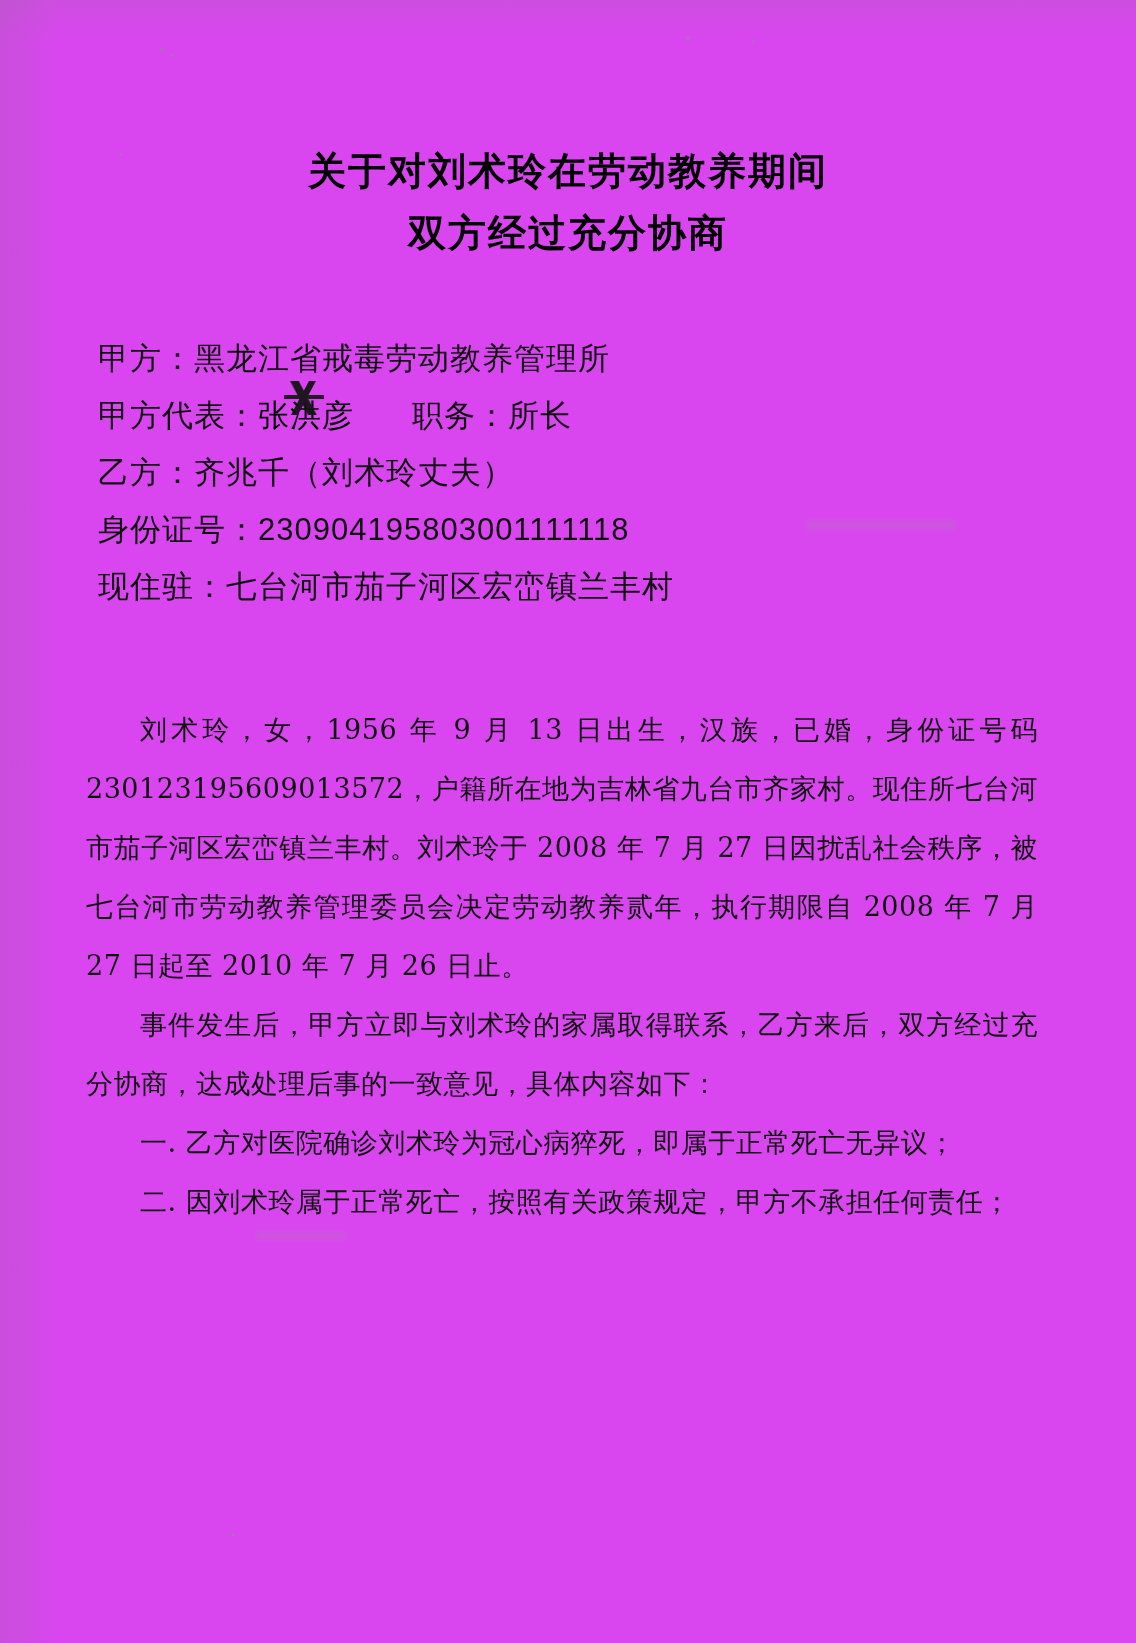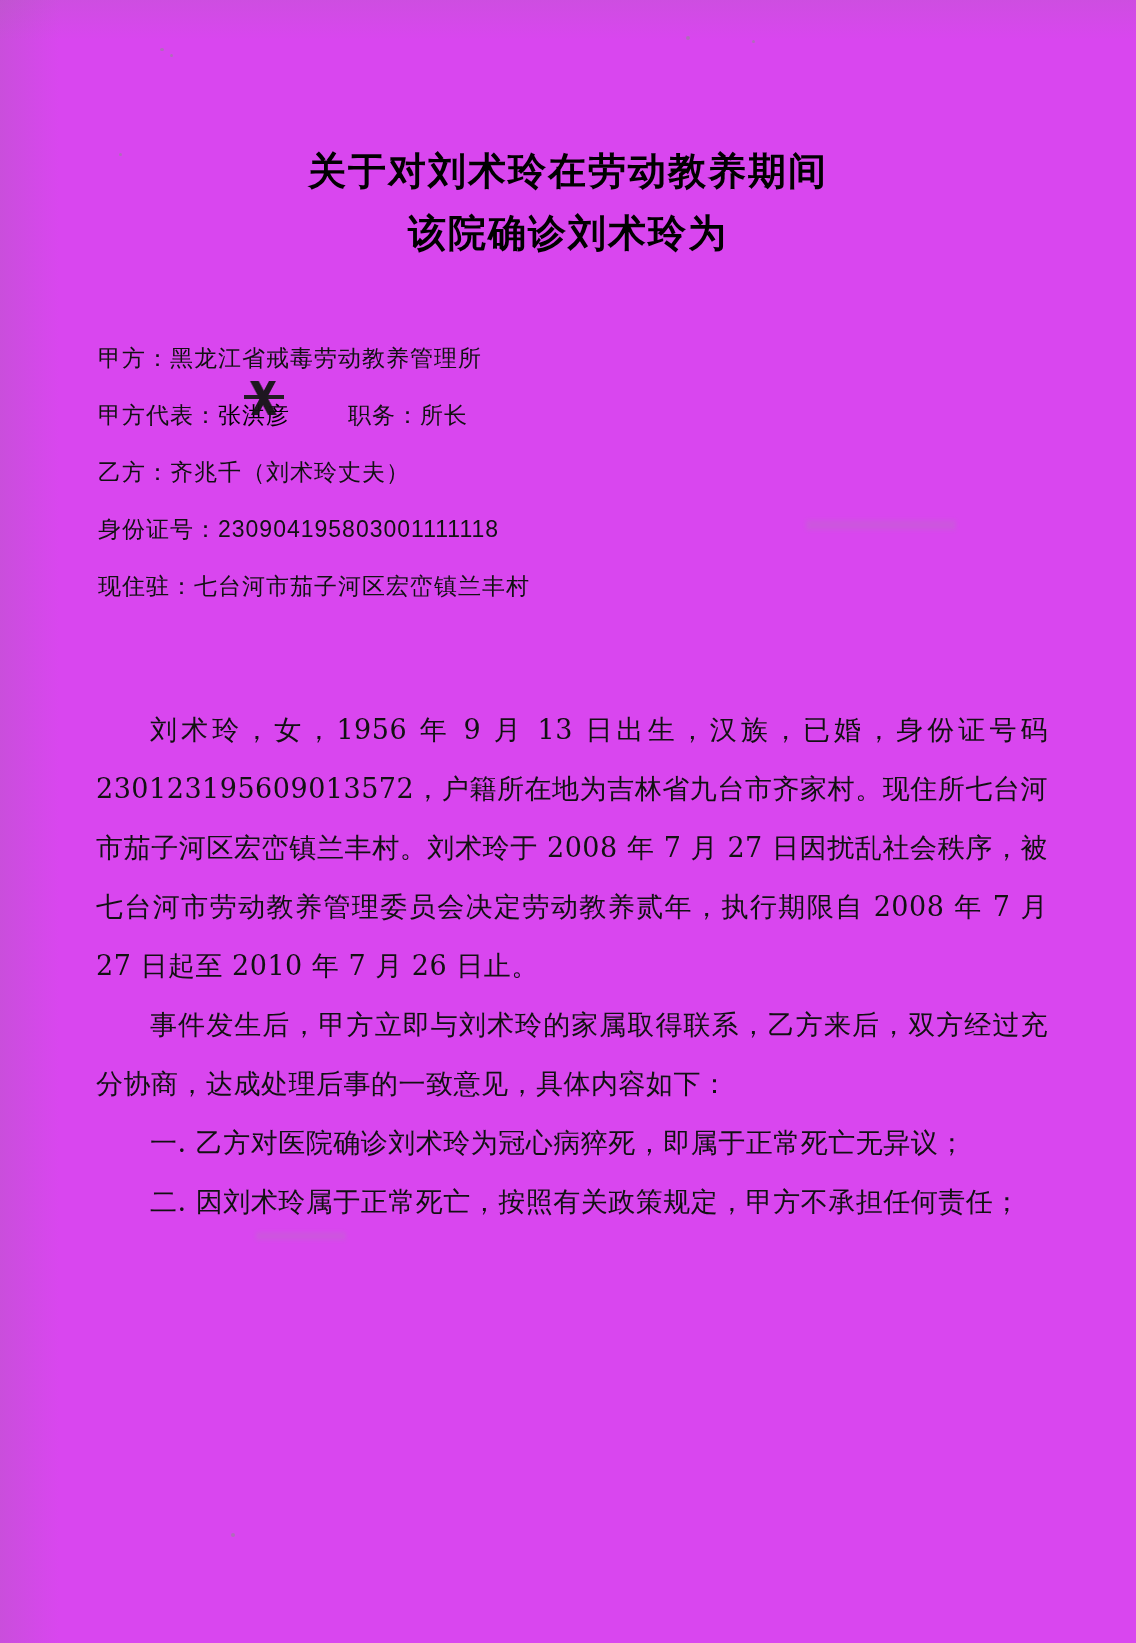--- a/index.html
+++ b/index.html
@@ -45,21 +45,21 @@
     letter-spacing: 2px;
     color: #000;
   }
   .doc-title .line2 { display: block; }
 
   .party-block {
     position: absolute;
     left: 98px;
     top: 330px;
     width: 950px;
-    font-size: 23px;
+    font-size: 31px;
     line-height: 57px;
     letter-spacing: 1px;
   }
   .party-row { white-space: nowrap; }
   .party-row .gap { display: inline-block; width: 58px; }
   .sig-stamp {
     display: inline-block;
     position: relative;
     color: #000;
     font-family: Liberation Serif, serif;
@@ -73,21 +73,21 @@
     background:
       linear-gradient(118deg, transparent 42%, #151515 44%, #151515 54%, transparent 56%),
       linear-gradient(62deg, transparent 40%, #151515 43%, #151515 55%, transparent 58%),
       linear-gradient(0deg, transparent 46%, #1a1a1a 48%, #1a1a1a 58%, transparent 60%);
     opacity: .95;
     pointer-events: none;
   }
 
   .body-block {
     position: absolute;
-    left: 96px;
+    left: 86px;
     top: 700px;
     width: 952px;
     font-size: 27px;
     line-height: 59px;
     letter-spacing: .5px;
     text-align: justify;
   }
   .body-block p {
     margin: 0;
     text-indent: 2em;
@@ -119,21 +119,21 @@
   <div class="speck" style="left:170px;top:54px;width:3px;height:3px;"></div>
   <div class="speck" style="left:686px;top:36px;width:4px;height:4px;"></div>
   <div class="speck" style="left:752px;top:40px;width:3px;height:3px;"></div>
   <div class="speck" style="left:119px;top:153px;width:3px;height:3px;"></div>
   <div class="speck" style="left:231px;top:1533px;width:4px;height:4px;"></div>
   <div class="smudge" style="left:806px;top:520px;width:150px;height:10px;"></div>
   <div class="smudge" style="left:256px;top:1232px;width:90px;height:8px;"></div>
 
   <div class="doc-title">
     <span>关于对刘术玲在劳动教养期间</span>
-    <span class="line2">该院确诊刘术玲为</span>
+    <span class="line2">双方经过充分协商</span>
   </div>
 
   <div class="party-block">
     <div class="party-row">
       <span>甲方：</span><span>黑龙江省戒毒劳动教养管理所</span>
     </div>
     <div class="party-row">
       <span>甲方代表：</span><span class="sig-stamp"><span>张洪彦</span><span class="scribble"></span></span><span class="gap"></span><span>职务：</span><span>所长</span>
     </div>
     <div class="party-row">

